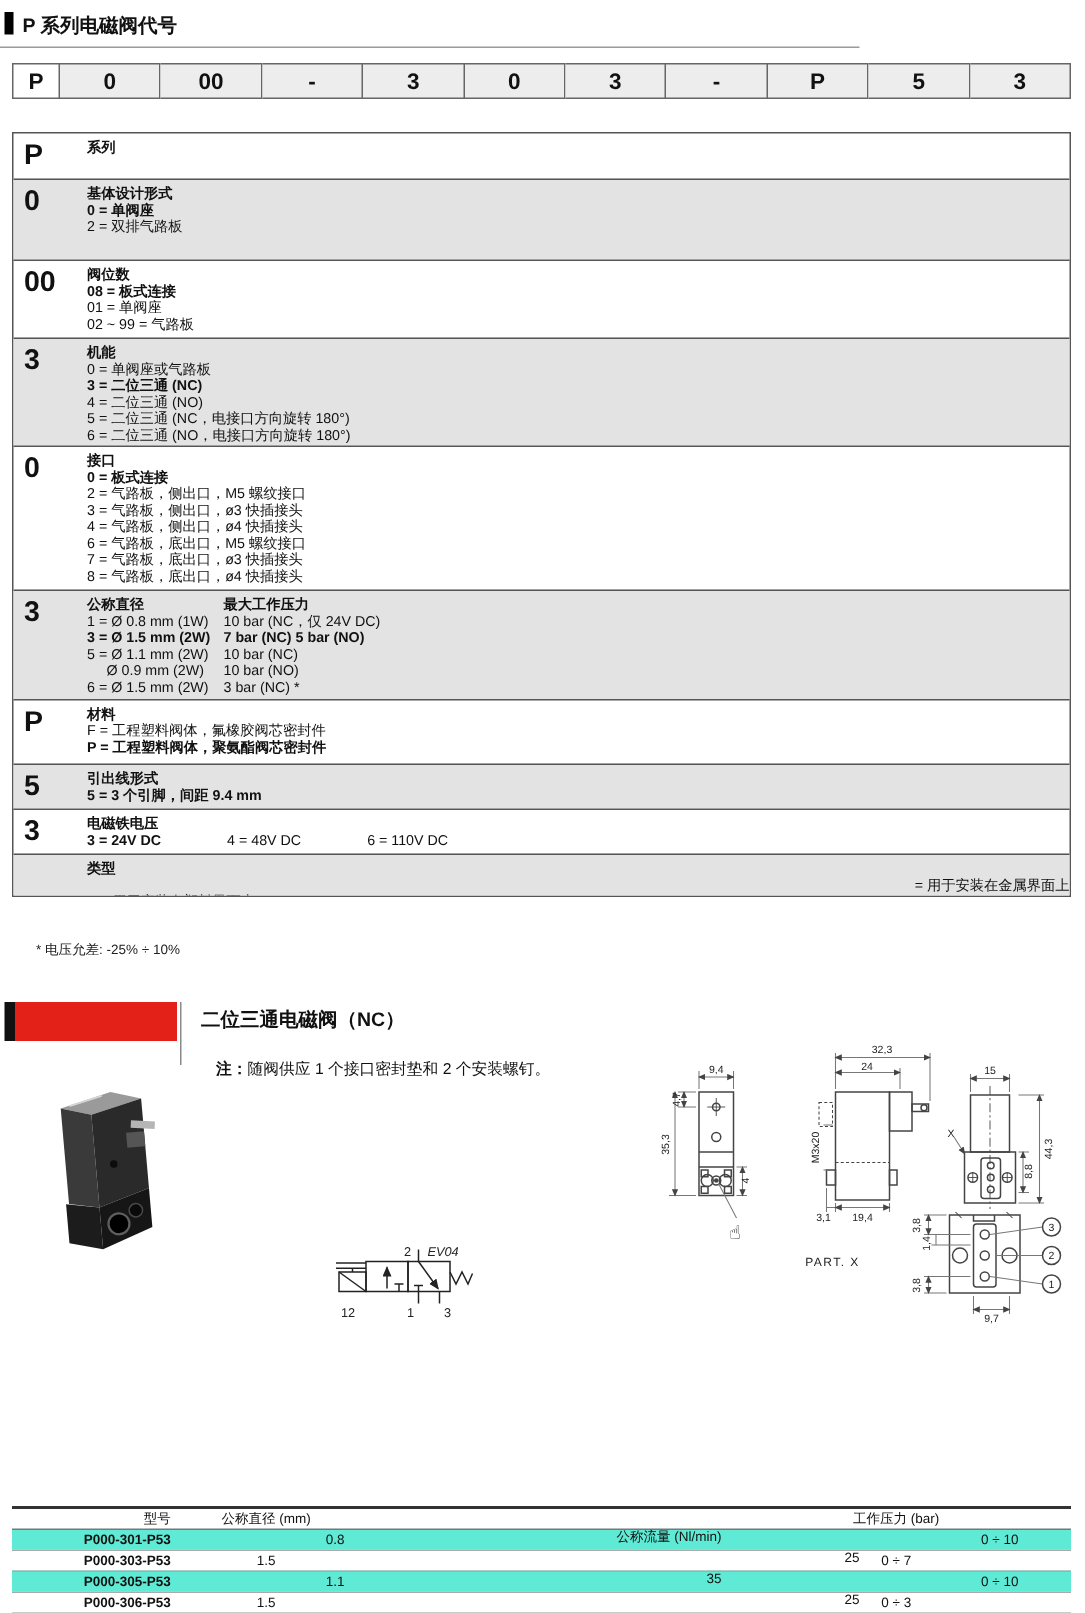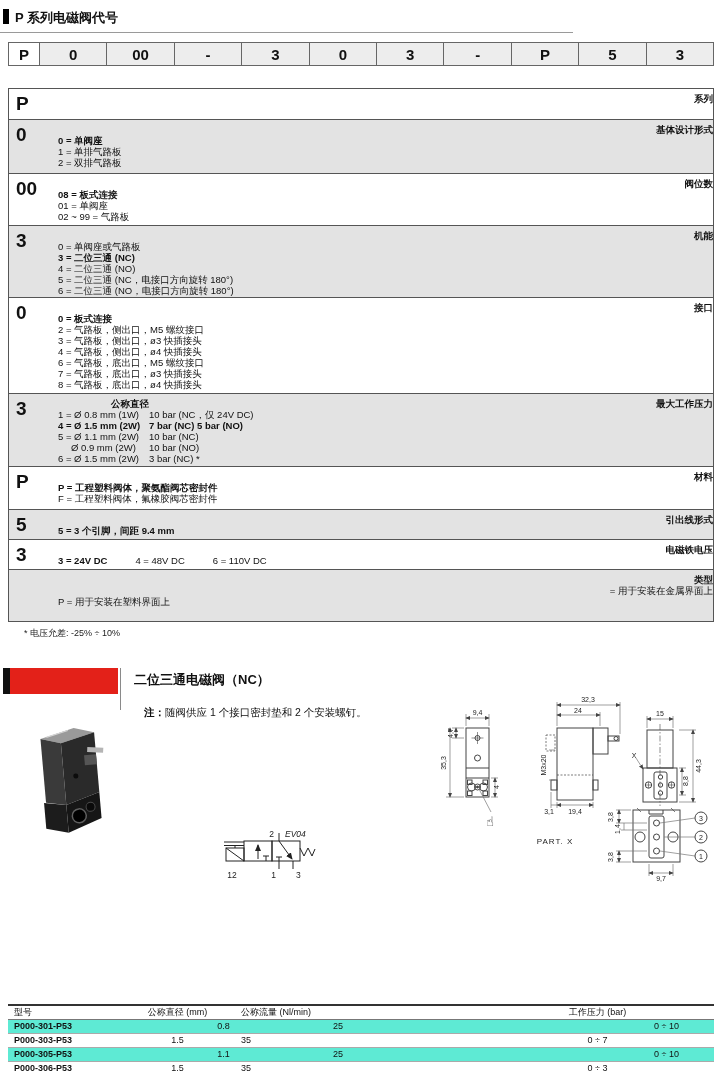--- a/index.html
+++ b/index.html
@@ -16,29 +16,29 @@
   .code-cell{flex:1;height:24px;line-height:24px;text-align:center;font-weight:bold;font-size:15px;
              background:#ededed;border:1px solid #666;border-left:none;box-sizing:border-box;}
   .code-cell.first{flex:0 0 32px;background:#fff;border-left:1px solid #666;}
 
   
   .spec-table{position:absolute;top:88px;left:8px;width:706px;border:1px solid #555;box-sizing:border-box;background:#fff;}
   .spec-row{display:flex;border-top:1px solid #555;box-sizing:border-box;overflow:hidden;}
   .spec-row:first-child{border-top:none;}
   .spec-row.gray{background:#e3e3e3;}
   .r0{height:30px}.r1{height:54px}.r2{height:52px}.r3{height:72px}.r4{height:96px}
-  .r5{height:73px}.r6{height:43px}.r7{height:30px}.r8{height:30px}.r9{height:52px}
+  .r5{height:73px}.r6{height:43px}.r7{height:30px}.r8{height:30px}.r9{height:28px}
   .spec-code{flex:0 0 42px;font-size:19px;font-weight:bold;padding:5px 0 0 7px;line-height:1;}
   .spec-content{flex:1;font-size:9.5px;line-height:11px;padding-top:4px;}
-  .spec-title{font-weight:bold;text-align:right;}
+  .spec-title{font-weight:bold;}
   .sel{font-weight:bold;}
   .indent{padding-left:13px;}
   .indent-sm{padding-left:5px;text-align:right;}
   .diam-grid{display:grid;grid-template-columns:91px auto;}
-  .volt-row{display:flex;gap:28px;}
+  .volt-row{display:flex;gap:44px;}
 
   .footnote{position:absolute;top:627px;left:24px;font-size:9px;color:#222;}
 
   
   .sec-blackbar{position:absolute;top:668px;left:3px;width:7px;height:26px;background:#111;}
   .sec-redbar{position:absolute;top:668px;left:10px;width:108px;height:26px;background:#e32119;}
   .sec-vline{position:absolute;top:668px;left:120px;width:1px;height:42px;background:#8a8a8a;}
   .sec-title{position:absolute;top:671px;left:134px;margin:0;font-size:13px;font-weight:bold;text-align:center;}
   .sec-note{position:absolute;top:706px;left:144px;font-size:10.5px;}
   .sec-note b{font-weight:bold;}
@@ -47,23 +47,23 @@
   svg.schematic{position:absolute;top:828px;left:222px;}
   svg.drawings{position:absolute;top:680px;left:430px;}
   .dim{font-size:7px;}
 
   
   .flow-table{position:absolute;top:1004px;left:8px;width:706px;border-top:2px solid #333;border-bottom:2px solid #333;font-size:9px;}
   .ft-header{display:flex;height:13px;line-height:13px;border-bottom:1px solid #777;}
   .ft-row{display:flex;height:13px;line-height:13px;border-top:1px solid #aaa;}
   .ft-row.first{border-top:none;}
   .ft-row.gray{background:#5eead4;gap:46px;}
-  .c-model{flex:0 0 15%;padding-left:6px;text-align:left;box-sizing:border-box;}
+  .c-model{flex:0 0 15%;padding-left:6px;text-align:right;box-sizing:border-box;}
   .c-diam{flex:0 0 18%;text-align:center;}
-  .c-flow{flex:0 0 34%;text-align:left;}
+  .c-flow{flex:0 0 34%;text-align:right;margin-top:12px;}
   .c-press{flex:1;text-align:center;}
   .ft-row .c-model{font-weight:bold;}
 </style>
 </head>
 <body>
 
 <div class="page-header">
   <span class="hbar"></span><h1 class="page-title">P 系列电磁阀代号</h1>
 </div>
 
@@ -86,21 +86,20 @@
     <div class="spec-code">P</div>
     <div class="spec-content">
       <div class="spec-title">系列</div>
     </div>
   </div>
   <div class="spec-row r1 gray">
     <div class="spec-code">0</div>
     <div class="spec-content">
       <div class="spec-title">基体设计形式</div>
       <div class="spec-line sel">0 = 单阀座</div>
-      <div class="spec-line">1 = 单排气路板</div>
       <div class="spec-line">2 = 双排气路板</div>
     </div>
   </div>
   <div class="spec-row r2">
     <div class="spec-code">00</div>
     <div class="spec-content">
       <div class="spec-title">阀位数</div>
       <div class="spec-line sel">08 = 板式连接</div>
       <div class="spec-line">01 = 单阀座</div>
       <div class="spec-line">02 ~ 99 = 气路板</div>
@@ -131,37 +130,37 @@
     </div>
   </div>
   <div class="spec-row r5 gray">
     <div class="spec-code">3</div>
     <div class="spec-content">
       <div class="diam-grid">
         <div class="spec-title">公称直径</div>
         <div class="spec-title">最大工作压力</div>
         <div class="spec-line">1 = Ø 0.8 mm (1W)</div>
         <div class="spec-line">10 bar (NC，仅 24V DC)</div>
-        <div class="spec-line sel">4 = Ø 1.5 mm (2W)</div>
+        <div class="spec-line sel">3 = Ø 1.5 mm (2W)</div>
         <div class="spec-line sel">7 bar (NC) 5 bar (NO)</div>
         <div class="spec-line">5 = Ø 1.1 mm (2W)</div>
         <div class="spec-line">10 bar (NC)</div>
         <div class="spec-line indent">Ø 0.9 mm (2W)</div>
         <div class="spec-line">10 bar (NO)</div>
         <div class="spec-line">6 = Ø 1.5 mm (2W)</div>
         <div class="spec-line">3 bar (NC)  *</div>
       </div>
     </div>
   </div>
   <div class="spec-row r6">
     <div class="spec-code">P</div>
     <div class="spec-content">
       <div class="spec-title">材料</div>
+      <div class="spec-line">F = 工程塑料阀体，氟橡胶阀芯密封件</div>
       <div class="spec-line sel">P = 工程塑料阀体，聚氨酯阀芯密封件</div>
-      <div class="spec-line">F = 工程塑料阀体，氟橡胶阀芯密封件</div>
     </div>
   </div>
   <div class="spec-row r7 gray">
     <div class="spec-code">5</div>
     <div class="spec-content">
       <div class="spec-title">引出线形式</div>
       <div class="spec-line sel">5 = 3 个引脚，间距 9.4 mm</div>
     </div>
   </div>
   <div class="spec-row r8">

